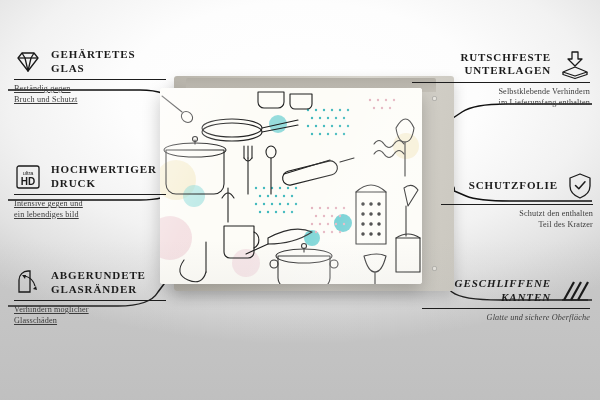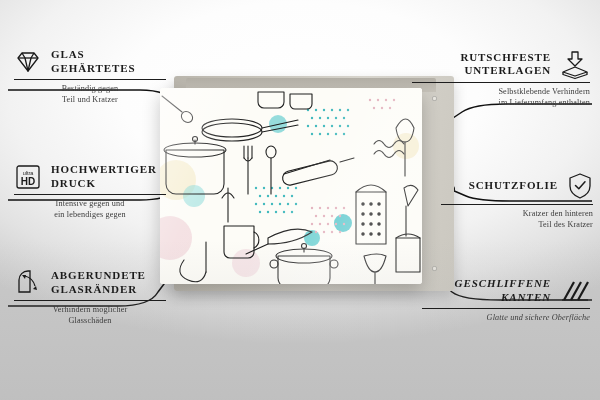--- a/index.html
+++ b/index.html
@@ -35,21 +35,21 @@
 
   
   .callout{position:absolute;}
   .ttl{font-size:11px;letter-spacing:.9px;color:#1b1b1b;font-weight:bold;line-height:13.5px;text-transform:uppercase;}
   .sub{font-size:8.2px;color:#3b3b3b;line-height:10.4px;letter-spacing:.15px;}
   .rule{height:1.15px;background:#1d1d1d;}
   .left .head{display:flex;align-items:center;gap:9px;}
   .right .head{display:flex;align-items:center;gap:9px;justify-content:flex-end;}
   .left .ttl{text-align:left;}
   .right .ttl{text-align:right;}
-  .left .sub{text-align:center;}
+  .left .sub{text-align:left;text-decoration:underline;}
   .right .sub{text-align:right;}
   .ico{flex:0 0 auto;display:block;}
   svg{overflow:visible;}
   .connector{position:absolute;left:0;top:0;width:600px;height:400px;pointer-events:none;}
 </style>
 </head>
 <body>
 
 <div id="stage">
 
@@ -257,44 +257,44 @@
   <div class="callout left" style="left:14px;top:48px;width:152px;">
     <div class="head">
       <svg class="ico" width="28" height="24" viewBox="0 0 28 24">
         <g stroke="#1a1a1a" stroke-width="1.3" fill="none" stroke-linejoin="round">
           <path d="M4 8 L8 3 H20 L24 8 L14 21 Z"></path>
           <path d="M4 8 H24"></path>
             <path d="M8 3 L11 8 L14 21 L17 8 L20 3"></path>
         </g>
       </svg>
       <div>
+        <div class="ttl">GEHÄRTETES</div>
         <div class="ttl">GLAS</div>
-        <div class="ttl">GEHÄRTETES</div>
       </div>
     </div>
     <div class="rule" style="margin:4px 0 4px 0;"></div>
     <div class="sub">Beständig gegen</div>
-    <div class="sub">Teil und Kratzer</div>
+    <div class="sub">Bruch und Schutzt</div>
   </div>
 
   <div class="callout left" style="left:14px;top:163px;width:152px;">
     <div class="head">
       <svg class="ico" width="28" height="26" viewBox="0 0 28 26">
         <rect x="3" y="2" width="22" height="22" rx="2" fill="none" stroke="#1a1a1a" stroke-width="1.3"></rect>
         <text x="14" y="11" font-family="Liberation Sans, sans-serif" font-size="5.5" text-anchor="middle" fill="#1a1a1a">ultra</text>
         <text x="14" y="21" font-family="Liberation Sans, sans-serif" font-size="10" font-weight="bold" text-anchor="middle" fill="#1a1a1a">HD</text>
       </svg>
       <div>
         <div class="ttl">HOCHWERTIGER</div>
         <div class="ttl">DRUCK</div>
       </div>
     </div>
     <div class="rule" style="margin:4px 0 4px 0;"></div>
     <div class="sub">Intensive gegen und</div>
-    <div class="sub">ein lebendiges gegen</div>
+    <div class="sub">ein lebendiges bild</div>
   </div>
 
   <div class="callout left" style="left:14px;top:269px;width:152px;">
     <div class="head">
       <svg class="ico" width="28" height="26" viewBox="0 0 28 26">
         <path d="M5 22 V10 a9 9 0 0 1 9 -9 H16 V22 Z" fill="none" stroke="#1a1a1a" stroke-width="1.3"></path>
         <path d="M11 6 a14 14 0 0 1 10 10" fill="none" stroke="#1a1a1a" stroke-width="1.2"></path>
         <path d="M8 5 L12 5 L11 9 Z" fill="#1a1a1a"></path>
         <path d="M19 19 L22 16 L23 20 Z" fill="#1a1a1a"></path>
       </svg>
@@ -331,21 +331,21 @@
     <div class="head">
       <div>
         <div class="ttl">SCHUTZFOLIE</div>
       </div>
       <svg class="ico" width="26" height="28" viewBox="0 0 26 28">
         <path d="M13 2 L23 6 V14 q0 8 -10 12 Q3 22 3 14 V6 Z" fill="none" stroke="#1a1a1a" stroke-width="1.3" stroke-linejoin="round"></path>
         <path d="M8.5 13.5 L11.8 16.8 L18 9.8" fill="none" stroke="#1a1a1a" stroke-width="1.5" stroke-linecap="round" stroke-linejoin="round"></path>
       </svg>
     </div>
     <div class="rule" style="margin:4px 0 4px 0;"></div>
-    <div class="sub">Kratzer den hinteren</div>
+    <div class="sub">Schutzt den enthalten</div>
     <div class="sub">Teil des Kratzer</div>
   </div>
 
   <div class="callout right" style="right:10px;top:277px;width:168px;font-style:italic;">
     <div class="head">
       <div>
         <div class="ttl">GESCHLIFFENE</div>
         <div class="ttl">KANTEN</div>
       </div>
       <svg class="ico" width="30" height="24" viewBox="0 0 30 24">

